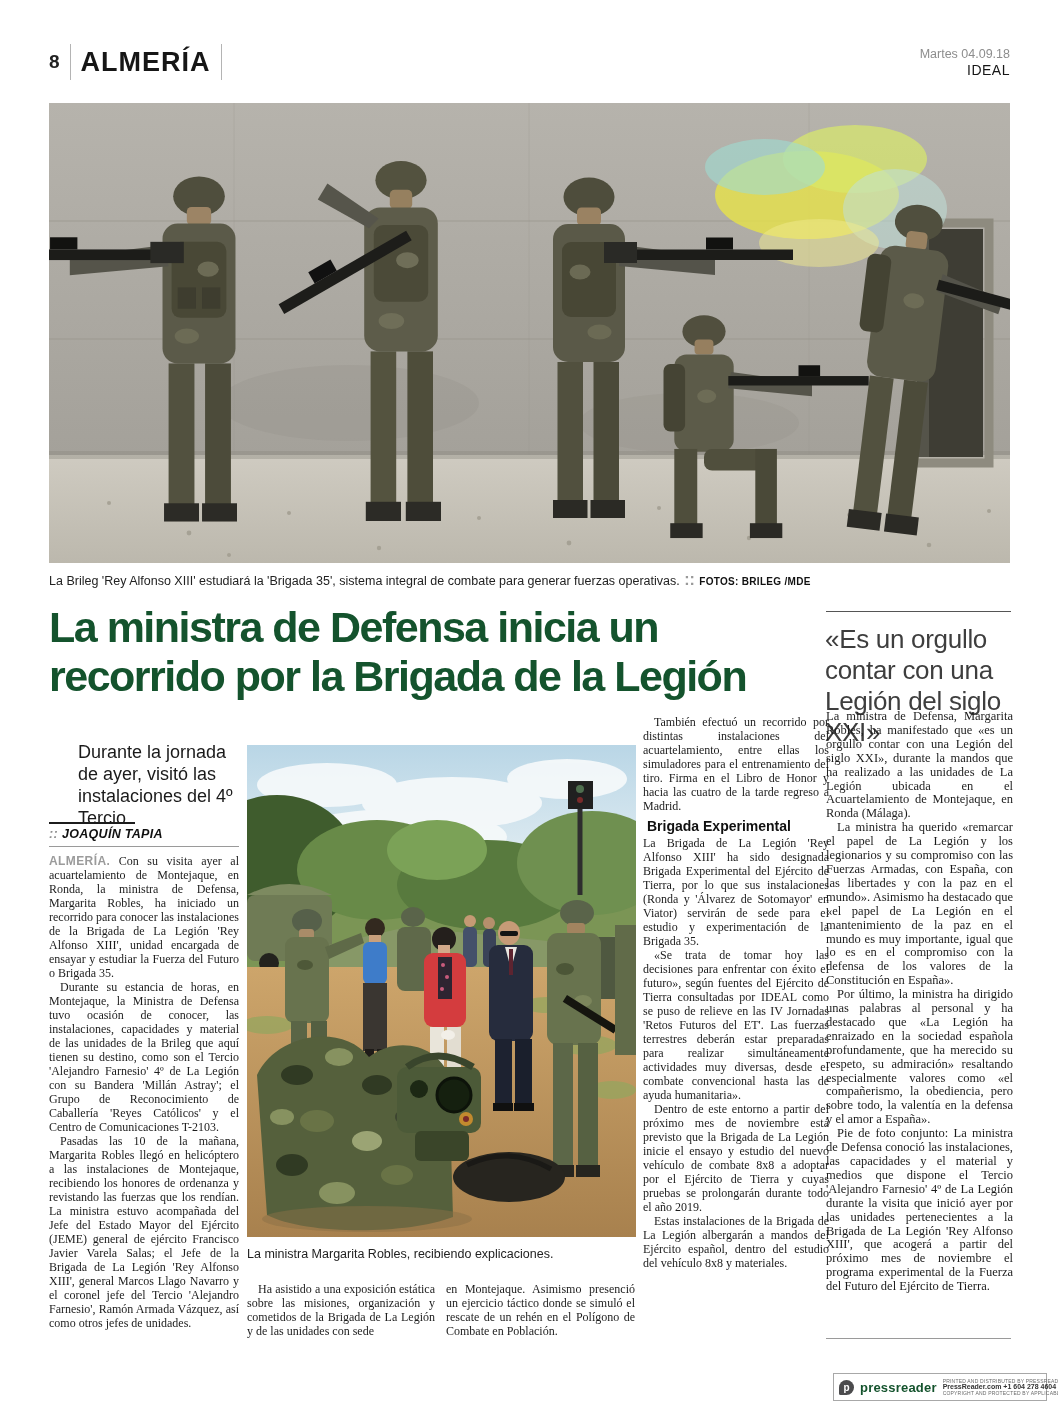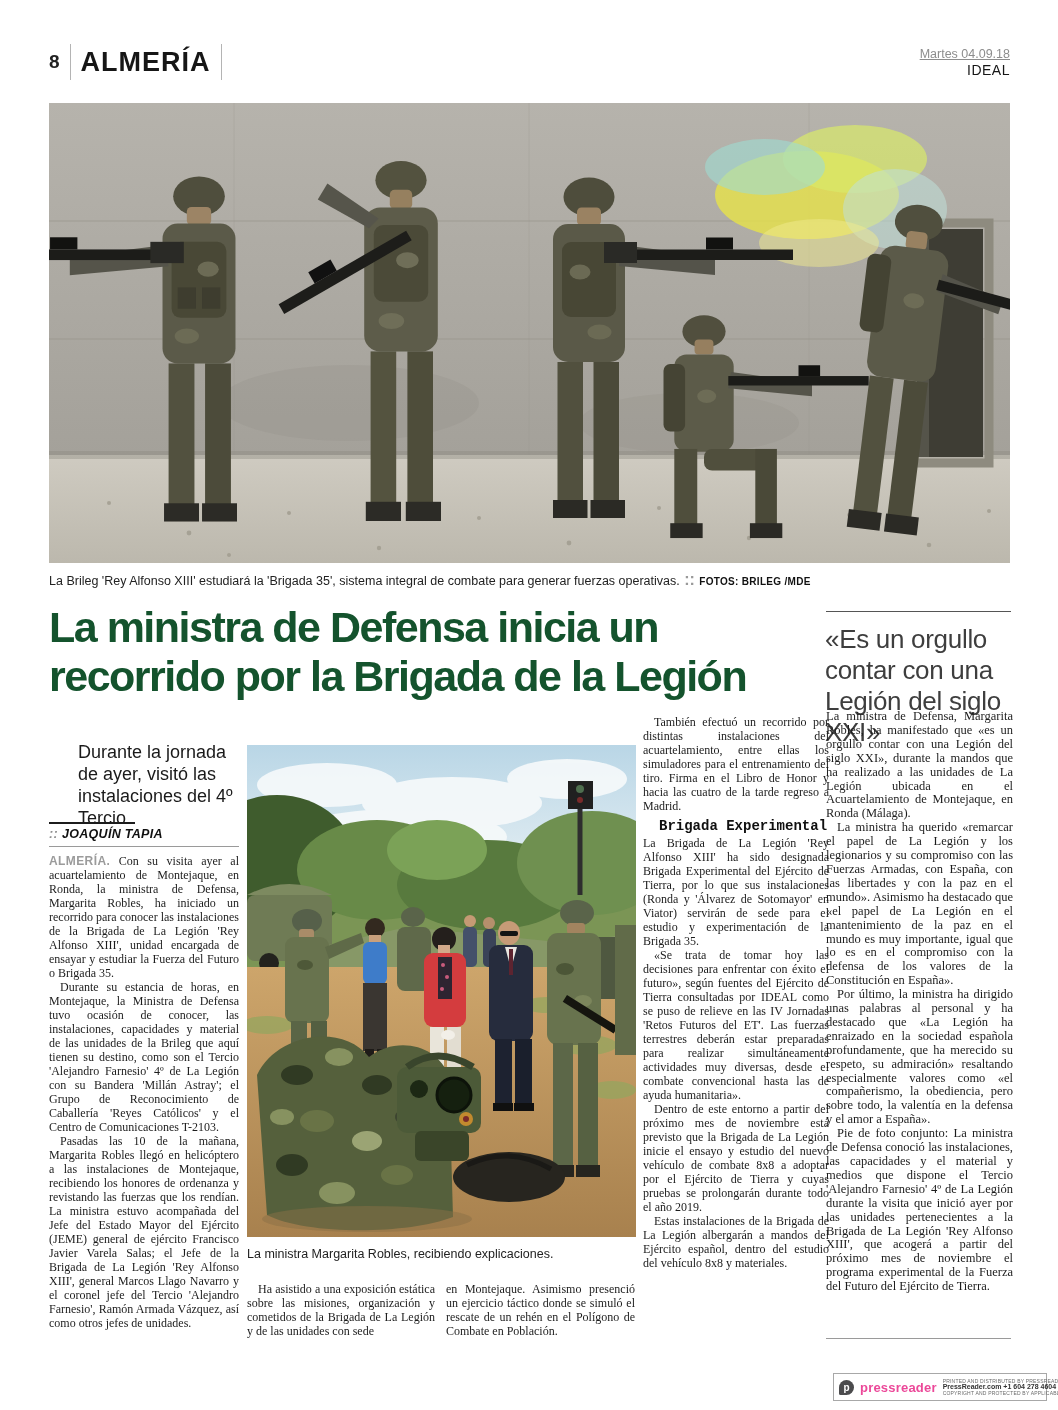--- a/index.html
+++ b/index.html
@@ -6,21 +6,21 @@
   .page{position:relative;width:1058px;height:1410px;background:#ffffff;overflow:hidden;
         font-family:"Liberation Sans",sans-serif;color:#1b1b1b;}
   .abs{position:absolute;}
 
   
   .masthead{left:49px;top:44px;display:flex;align-items:center;gap:10px;}
   .pageno{font-size:19px;font-weight:bold;color:#222;}
   .vbar{width:1px;height:36px;background:#b4b4b4;display:inline-block;}
   .section-title{font-size:27px;font-weight:800;letter-spacing:1px;color:#161616;margin:0;}
   .dateblock{right:48px;top:46px;text-align:right;line-height:16px;}
-  .date{font-size:12.5px;color:#8d8d8d;text-decoration:underline;}
+  .date{font-size:12.5px;color:#8d8d8d;}
   .masthead-name{font-size:14px;font-weight:400;color:#161616;letter-spacing:.5px;}
 
   
   .photo{overflow:hidden;background:#9c9a93;}
   .photo svg{display:block;width:100%;height:100%;}
 
   
   .caption{font-size:12.5px;color:#222;}
   .credit{font-size:10px;font-weight:bold;color:#111;letter-spacing:.3px;}
   .credit-prefix{color:#9a9a9a;font-weight:bold;}
@@ -35,29 +35,29 @@
   
   .byline{font-size:12.5px;font-weight:bold;color:#111;letter-spacing:.3px;}
   .byline .pfx{color:#8f8f8f;margin-right:4px;}
   .byline-rule-top{background:#1c1c1c;height:2px;}
 
   
   .col{font-family:"Liberation Serif",serif;font-size:12px;line-height:14px;text-align:justify;color:#1c1c1c;}
   .col p{margin:0;}
   .col p.ind{text-indent:11px;}
   .lead-in{font-family:"Liberation Sans",sans-serif;font-weight:bold;font-size:12px;color:#9b9b9b;letter-spacing:.4px;}
-  .subhead{font-family:Liberation Mono, monospace;font-size:14px;font-weight:bold;color:#101010;margin:6px 0 3px 16px;}
+  .subhead{font-family:Liberation Sans, sans-serif;font-size:14px;font-weight:bold;color:#101010;margin:6px 0 3px 4px;}
   .sbcol{font-size:12.5px;line-height:13.9px;}
 
   
   .pr-box{left:833px;top:1373px;width:214px;height:28px;border:1px solid #a8a8a8;background:#fff;
           display:flex;align-items:center;gap:6px;padding:1px 5px;box-sizing:border-box;}
   .pr-icon{width:15px;height:15px;border-radius:50% 50% 50% 10%;background:#4b4b4d;color:#fff;
            font-size:10px;font-weight:bold;display:flex;align-items:center;justify-content:center;flex:0 0 auto;}
-  .pr-brand{font-size:13px;font-weight:bold;color:#ec4899;letter-spacing:.2px;white-space:nowrap;}
+  .pr-brand{font-size:13px;font-weight:bold;color:#14532d;letter-spacing:.2px;white-space:nowrap;}
   .pr-lines{margin-left:auto;text-align:left;line-height:6px;}
   .pr-l1,.pr-l3{font-size:5px;color:#6a6a6a;letter-spacing:.2px;white-space:nowrap;}
   .pr-l2{font-size:7px;font-weight:bold;color:#333;white-space:nowrap;}
 </style>
 </head>
 <body>
 
 <div class="page">
 
   <div class="abs masthead">

